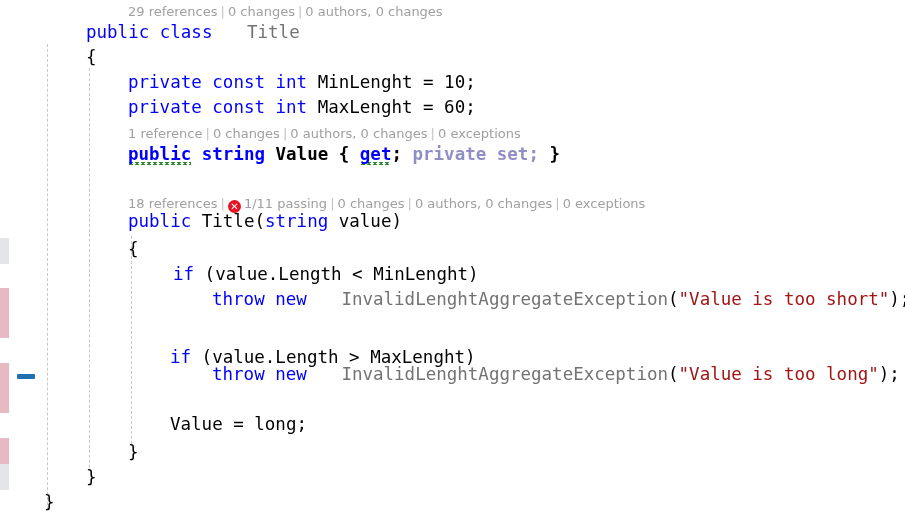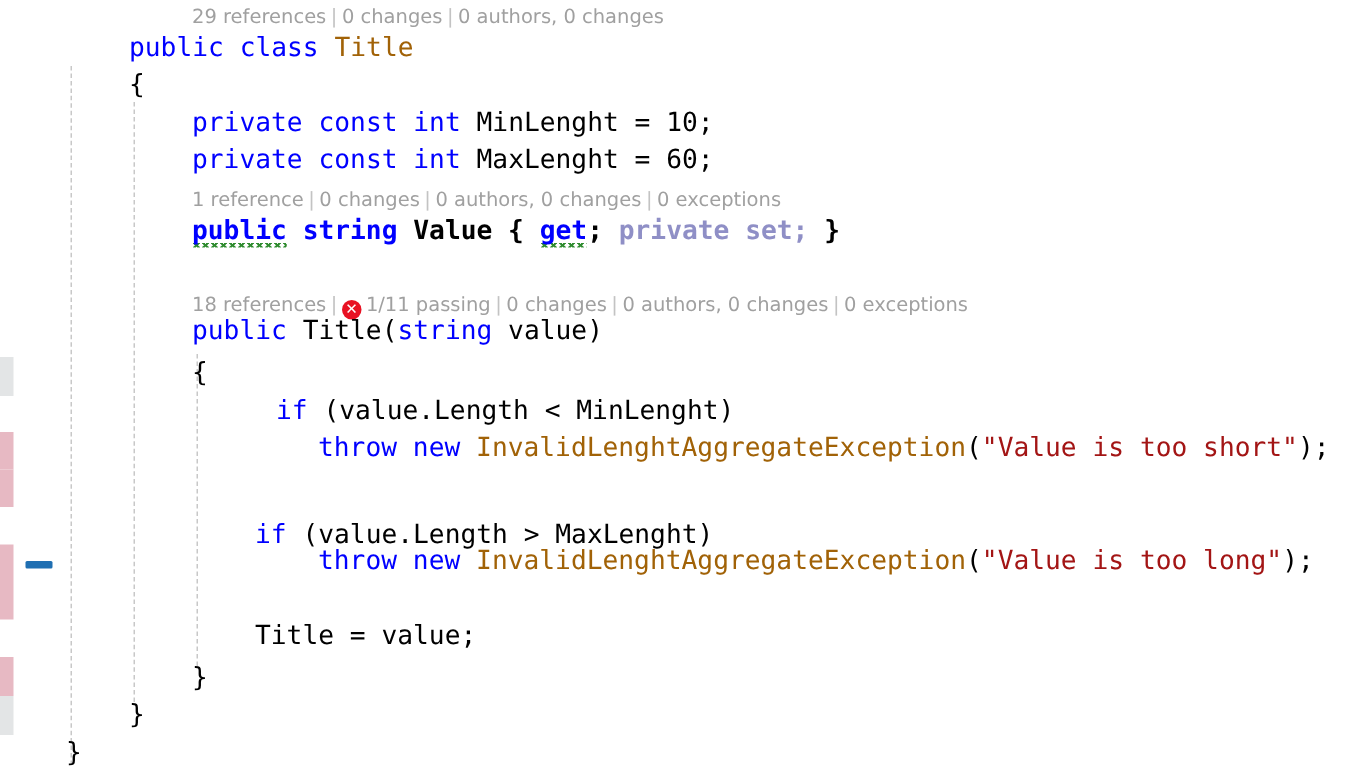--- a/index.html
+++ b/index.html
@@ -63,21 +63,21 @@
     left: 0;
     height: 25px;
     white-space: pre;
     font-family: "DejaVu Sans Mono", "Liberation Mono", monospace;
     font-size: 17.5px;
     line-height: 25px;
     color: #000000;
     letter-spacing: 0px;
   }
   .kw   { color: #0000ff; }
-  .type { color: #a16207; }
+  .type { color: #737373; margin-left: 24px; }
   .str  { color: #a31515; }
   .plain{ color: #000000; }
   .dim  { color: #8f8fc6; }
 
   
   .sq {
     position: relative;
     background-repeat: repeat-x;
     background-position: left bottom 1px;
     background-size: 6px 3px;
@@ -149,22 +149,22 @@
       <div class="codelens" style="top: 194px; left: 128px;"><span class="cl-item">18 references</span><span class="sep">|</span><span class="fail-badge">✕</span><span class="cl-item">1/11 passing</span><span class="sep">|</span><span class="cl-item">0 changes</span><span class="sep">|</span><span class="cl-item">0 authors, 0 changes</span><span class="sep">|</span><span class="cl-item">0 exceptions</span></div>
     </div>
   <div id="code-layer">
       <div class="line" style="top: 20px; left: 86px;"><span class="kw">public</span><span class="plain"> </span><span class="kw">class</span><span class="plain"> </span><span class="type">Title</span></div>
       <div class="line" style="top: 45px; left: 86px;"><span class="plain">{</span></div>
       <div class="line" style="top: 70px; left: 128px;"><span class="kw">private</span><span class="plain"> </span><span class="kw">const</span><span class="plain"> </span><span class="kw">int</span><span class="plain"> MinLenght = 10;</span></div>
       <div class="line" style="top: 95px; left: 128px;"><span class="kw">private</span><span class="plain"> </span><span class="kw">const</span><span class="plain"> </span><span class="kw">int</span><span class="plain"> MaxLenght = 60;</span></div>
       <div class="line" style="top: 142px; left: 128px; font-weight: bold;"><span class="kw sq">public</span><span class="plain"> </span><span class="kw">string</span><span class="plain"> Value { </span><span class="kw sq">get</span><span class="plain">;</span><span class="dim"> private set;</span><span class="plain"> }</span></div>
       <div class="line" style="top: 209px; left: 128px;"><span class="kw">public</span><span class="plain"> Title(</span><span class="kw">string</span><span class="plain"> value)</span></div>
       <div class="line" style="top: 237px; left: 128px;"><span class="plain">{</span></div>
-      <div class="line" style="top: 262px; left: 184px;"><span class="kw">if</span><span class="plain"> (value.Length &lt; MinLenght)</span></div>
+      <div class="line" style="top: 262px; left: 173px;"><span class="kw">if</span><span class="plain"> (value.Length &lt; MinLenght)</span></div>
       <div class="line" style="top: 287px; left: 212px;"><span class="kw">throw</span><span class="plain"> </span><span class="kw">new</span><span class="plain"> </span><span class="type">InvalidLenghtAggregateException</span><span class="plain">(</span><span class="str">"Value is too short"</span><span class="plain">);</span></div>
       <div class="line" style="top: 337px; left: 170px; margin-top: 8px;"><span class="kw">if</span><span class="plain"> (value.Length &gt; MaxLenght)</span></div>
       <div class="line" style="top: 362px; left: 212px;"><span class="kw">throw</span><span class="plain"> </span><span class="kw">new</span><span class="plain"> </span><span class="type">InvalidLenghtAggregateException</span><span class="plain">(</span><span class="str">"Value is too long"</span><span class="plain">);</span></div>
-      <div class="line" style="top: 412px; left: 170px;"><span class="plain">Title = value;</span></div>
+      <div class="line" style="top: 412px; left: 170px;"><span class="plain">Value = long;</span></div>
       <div class="line" style="top: 440px; left: 128px;"><span class="plain">}</span></div>
       <div class="line" style="top: 465px; left: 86px;"><span class="plain">}</span></div>
       <div class="line" style="top: 490px; left: 44px;"><span class="plain">}</span></div>
     </div>
 </div>
 
 </body></html>

